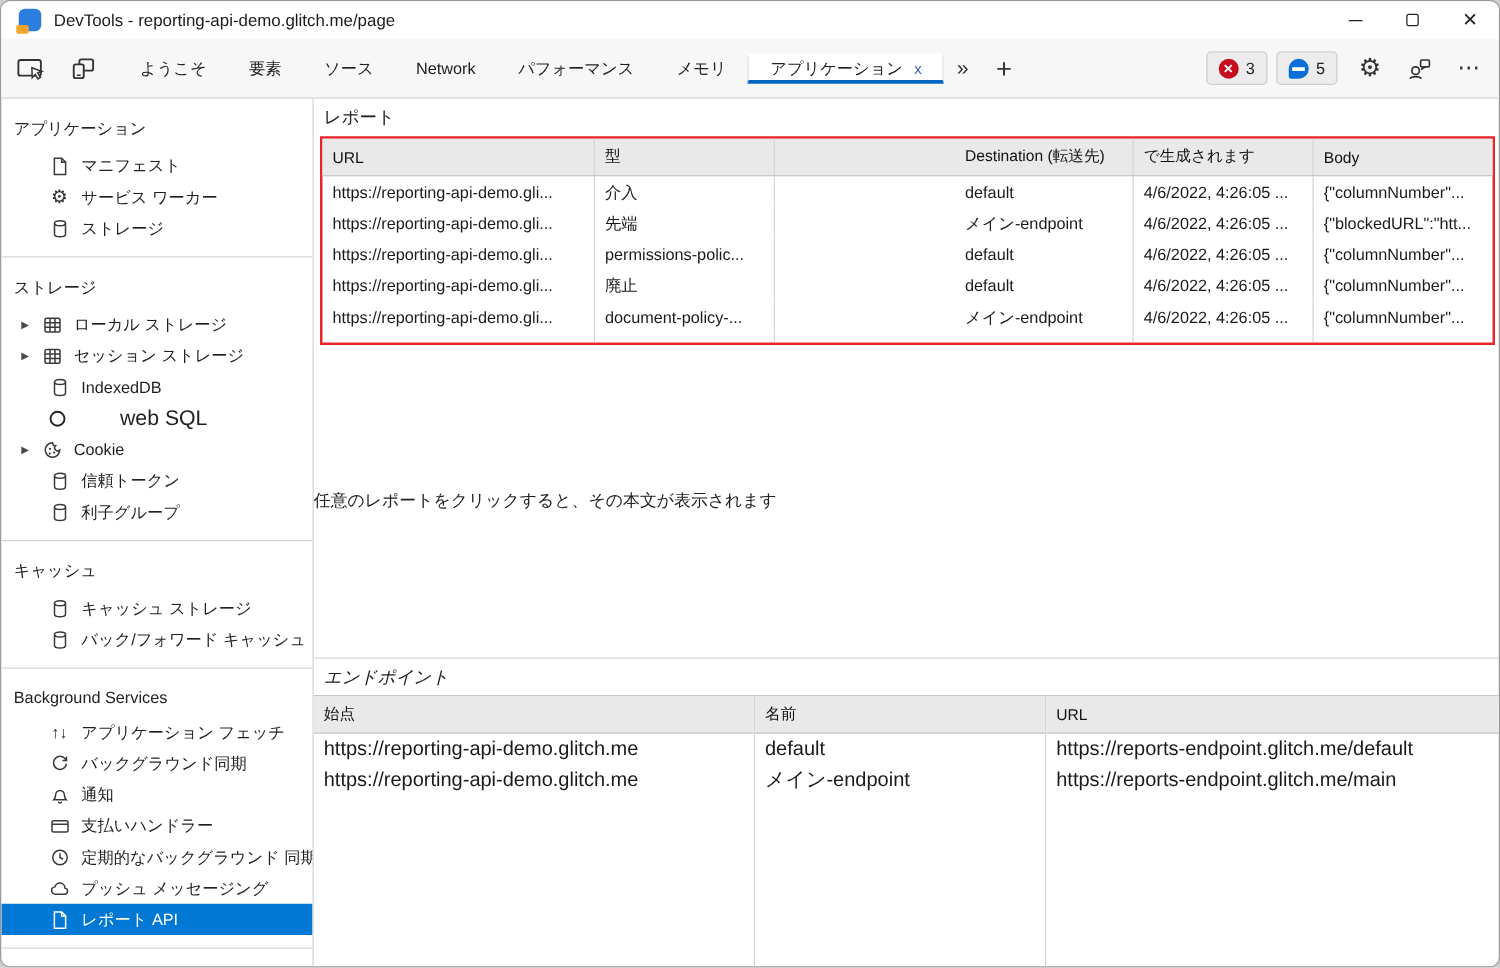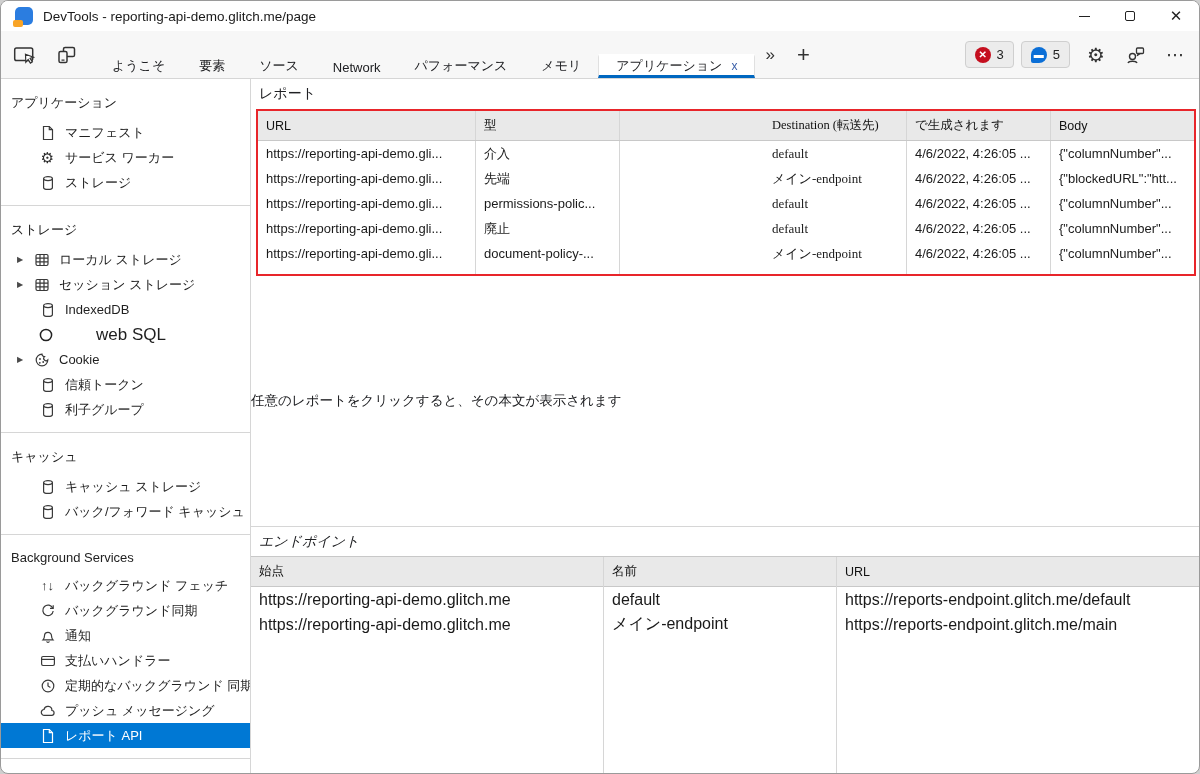--- a/index.html
+++ b/index.html
@@ -20,21 +20,21 @@
   .win-controls { margin-left:auto; display:flex; height:100%; }
   .win-btn { width:46px; height:100%; display:flex; align-items:center; justify-content:center;
     font-size:15px; color:#222; cursor:default; }
   .glyph-min { width:11px; height:1px; background:#222; display:block; }
   .glyph-max { width:10px; height:10px; border:1.2px solid #222; border-radius:2px; display:block; }
   
   .toolbar { height:48px; flex:none; background:#f7f7f7; border-bottom:1px solid #d6d6d6;
     display:flex; align-items:stretch; }
   .tool-icon { display:flex; align-items:center; justify-content:center; padding:0 10px; color:#333; }
   .tool-icon.first { padding-left:12px; }
-  .tabs { display:flex; align-items:flex-end; margin-left:8px; }
+  .tabs { display:flex; align-items:center; margin-left:8px; }
   .tab { display:flex; align-items:center; padding:0 17px; font-size:13px; color:#202124;
     border-bottom:3px solid transparent; border-top:3px solid transparent; white-space:nowrap; }
   .tab.active { background:#fff; border-left:1px solid #e0e0e0; border-right:1px solid #e0e0e0;
     border-bottom:3px solid #0067c0; }
   .tab-close { margin-left:9px; font-size:12px; color:#3a5fa8; }
   .chev { font-size:17px; color:#333; padding:0 10px; display:flex; align-items:center; }
   .plus { font-size:22px; font-weight:300; color:#333; padding:0 12px; display:flex; align-items:center; }
   .tb-spacer { flex:1; }
   .badge { display:flex; align-items:center; gap:6px; align-self:center; height:27px; padding:0 9px;
     background:#ececec; border:1px solid #cfcfcf; border-radius:4px; margin-right:7px; font-size:13px; color:#222; }
@@ -72,21 +72,21 @@
   .trow { display:flex; height:25px; }
   .trow.header { height:30px; background:#e9e9e9; border-bottom:1px solid #c8c8c8; }
   .trow.filler { height:8px; }
   .tcell { padding:0 4px 0 8px; display:flex; align-items:center; font-size:13px; color:#1a1a1a;
     white-space:nowrap; overflow:hidden; border-right:1px solid #d6d6d6; }
   .trow .tcell:last-child { border-right:none; }
   .trow.header .tcell { font-size:12.5px; color:#111; }
   .tcell.c0 { width:218px; flex:none; }
   .tcell.c1 { width:144px; flex:none; }
   .tcell.c2 { width:144px; flex:none;margin-top:40px; }
-  .tcell.c3 { width:143px; flex:none;font-family:Liberation Serif, serif; }
+  .tcell.c3 { width:143px; flex:none; }
   .tcell.c4 { width:144px; flex:none; }
   .tcell.c5 { flex:1; }
   .trow.header .tcell.c2 { font-size:17px; }
   .msg-area { flex:1; display:flex; align-items:center; justify-content:flex-start; }
   .msg-text { font-size:13.5px; color:#202124; }
   
   .endpoints { height:217px; flex:none; display:flex; border-top:1px solid #c8c8c8; }
   .ep-col { display:flex; flex-direction:column; border-right:1px solid #d6d6d6; }
   .ep-col:last-child { border-right:none; }
   .ep-col.e0 { width:353px; flex:none; }
@@ -293,21 +293,21 @@
           <span>バック/フォワード キャッシュ</span>
         </div>
       </div>
 
       <div class="sb-section">
         <div class="sb-head">Background Services</div>
         <div class="sb-item">
           <span class="icn">
               <span class="uicon" style="font-size:13px;">↑↓</span>
             </span>
-          <span>バックグラウンド フェッチ</span>
+          <span>アプリケーション フェッチ</span>
         </div>
         <div class="sb-item">
           <span class="icn">
               <svg viewBox="0 0 16 16">
                 <path class="st" d="M12.8 5.2A5.2 5.2 0 1 0 13.2 8"></path>
                 <path class="st" d="M13.2 2.2v3.2H10"></path>
               </svg>
             </span>
           <span>バックグラウンド同期</span>
         </div>

